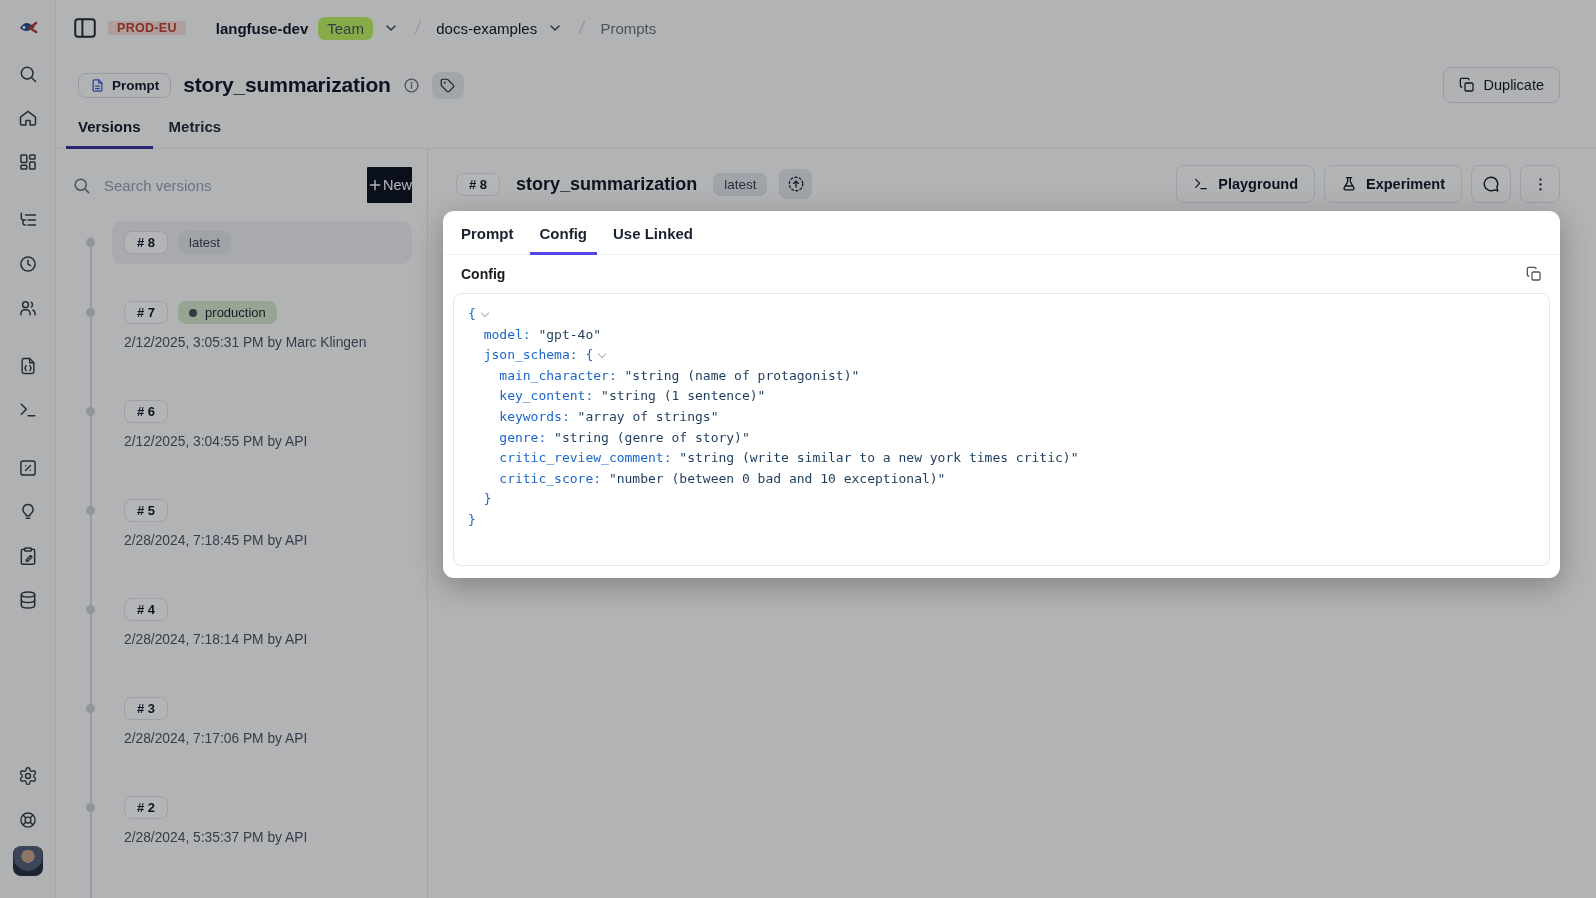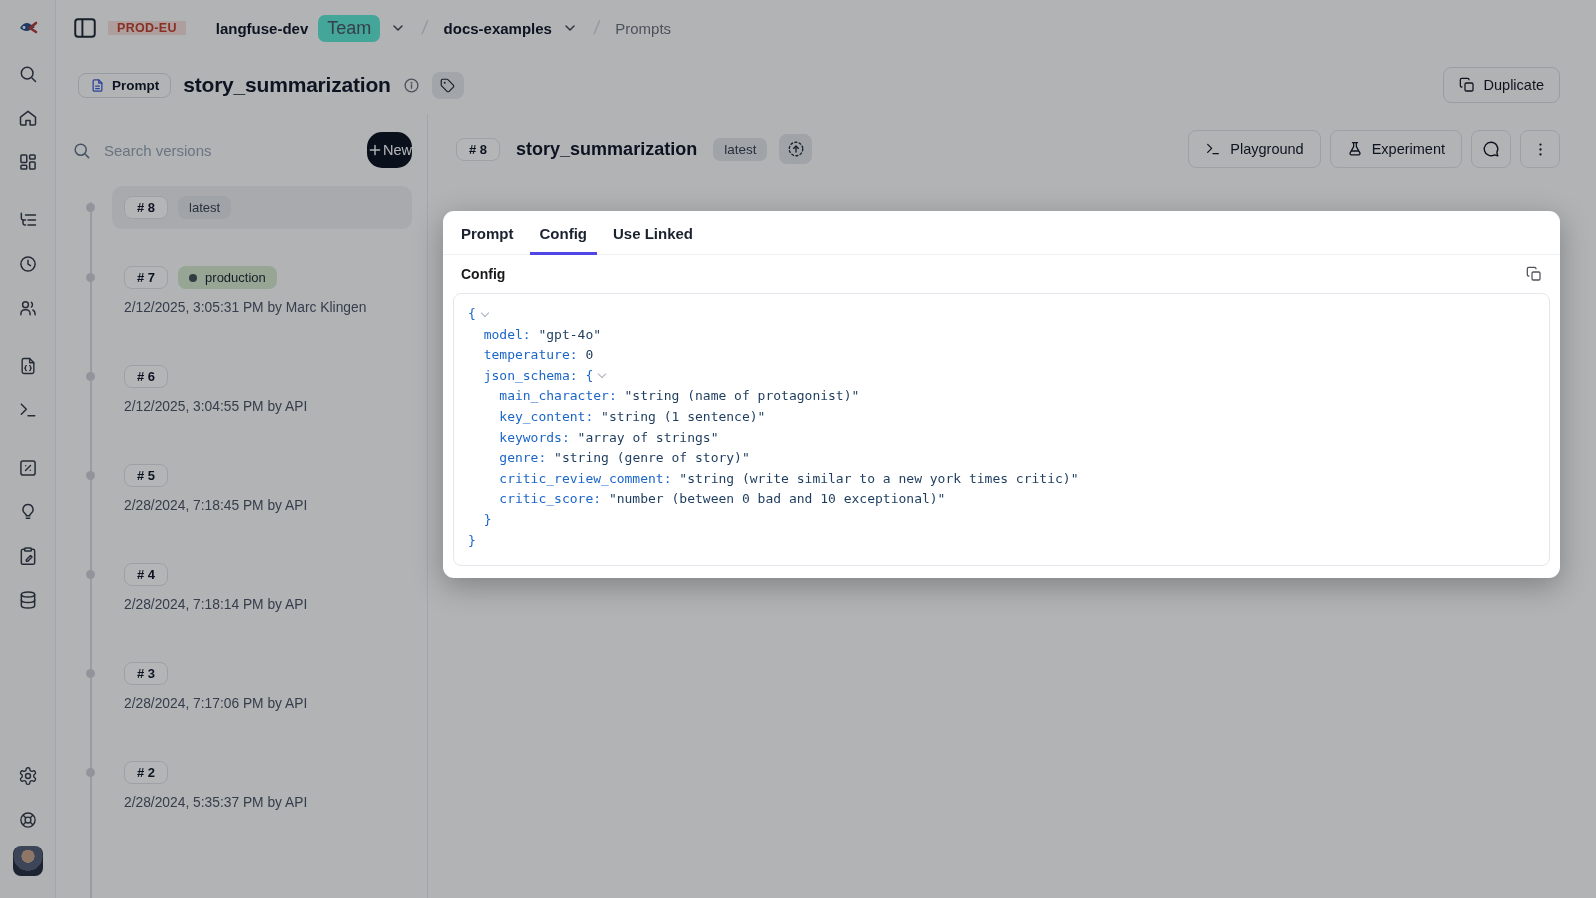--- a/index.html
+++ b/index.html
@@ -21,64 +21,64 @@
   .rail .grp{margin-top:14px}
   .rail .spacer{flex:1}
   .avatar{width:30px;height:30px;border-radius:8px;margin-bottom:22px;background:radial-gradient(circle at 50% 34%,#c7a58f 0 26%,#55617a 27% 58%,#272e40 59% 100%);overflow:hidden}
 
   
   .main{margin-left:56px;height:898px;display:flex;flex-direction:column}
   .topbar{height:56px;display:flex;align-items:center;padding-left:16px;gap:10px;flex:none}
   .icon-btn{display:flex;align-items:center;justify-content:center;color:#1f2937}
   .env-badge{font-size:12.5px;font-weight:700;letter-spacing:.3px;color:var(--env-badge-text);background:var(--env-badge-bg);padding:0 9px;border-radius:0}
   .org{font-size:15px;font-weight:600;margin-left:20px}
-  .pill{font-size:18px;color:#4b5563;background:#5eead4;padding:3px 9px;border-radius:7px}
+  .pill{font-size:15px;color:#4b5563;background:#bef264;padding:3px 9px;border-radius:7px}
   .chev-icon{color:#3f4754}
   .bc-slash{color:#d3d7dd;font-size:19px;font-weight:300;padding:0 6px;transform:skewX(-8deg)}
-  .project{font-size:15px;font-weight:700}
+  .project{font-size:15px;font-weight:400}
   .section{font-size:15px;color:#6b7280}
 
   .pagehead{height:58px;display:flex;align-items:center;padding:0 36px 0 22px;gap:12px;flex:none}
   .type-badge{display:flex;align-items:center;gap:7px;border:1px solid #d9dde3;background:#fdfdfe;border-radius:8px;padding:4px 11px;font-size:13.5px;font-weight:600}
   .page-title{font-size:21px;font-weight:700;letter-spacing:-.2px}
   .tag-btn{background:#e5e8ed;border-radius:8px;width:32px;height:27px;display:flex;align-items:center;justify-content:center;color:#1f2937}
   .dup-btn{margin-left:auto;display:flex;align-items:center;gap:9px;border:1px solid #d9dde3;background:#fbfbfc;border-radius:8px;padding:9px 15px;font-size:14.5px;font-weight:500;color:#111827}
 
   .page-tabs{flex:none;display:flex;gap:4px;padding-left:10px;border-bottom:1px solid #eceef2;align-items:flex-end}
   .ptab{position:relative;font-size:15px;font-weight:600;color:#111827;padding:4px 12px 13px}
   .ptab.active::after{content:"";position:absolute;left:0;right:0;bottom:-1px;height:3px;background:var(--versions-underline)}
   .ptab.inactive{color:#1f2937}
 
   .content{flex:1;display:flex;overflow:hidden}
   .vcol{width:372px;flex:none;border-right:1px solid #e7e9ee;padding:14px 15px 0 16px;display:flex;flex-direction:column}
   .searchrow{display:flex;align-items:center;gap:13px;height:44px;flex:none}
   .searchrow .s-icon{color:#64748b}
   .search-input{flex:1;border:none;outline:none;background:transparent;font-size:15px;color:#ef4444}
   .search-input::placeholder{color:#94a3b8}
-  .new-btn{display:flex;align-items:center;gap:0;background:var(--new-button-bg);color:#fff;font-size:14.5px;font-weight:500;border-radius:15px;padding:10px 0}
+  .new-btn{display:flex;align-items:center;gap:0;background:var(--new-button-bg);color:#fff;font-size:14.5px;font-weight:500;border-radius:1px;padding:10px 0}
 
   .vlist{position:relative;margin-top:14px;padding-left:40px;flex:1;overflow:hidden}
   .vlist::before{content:"";position:absolute;left:18px;top:16px;bottom:-10px;width:1.5px;background:#d8dbe1}
   .vitem{position:relative;padding:10px 12px;border-radius:10px;margin-bottom:27px}
   .vitem.sel{background:#eef0f4}
   .vitem::before{content:"";position:absolute;left:-26px;top:17px;width:9px;height:9px;border-radius:50%;background:#cdd2d9}
   .vrow{display:flex;align-items:center;gap:10px}
   .vnum{border:1px solid #dfe3e8;background:#fff;border-radius:8px;padding:3px 12px;font-size:13px;font-weight:700}
   .vtag{border-radius:8px;padding:4px 11px;font-size:13px;font-weight:500;color:#374151;background:#e3e6eb;display:flex;align-items:center;gap:8px}
   .vtag.production{background:var(--production-bg);color:#1c2430}
   .vtag .dot{width:8px;height:8px;border-radius:50%;background:#454f5b}
   .vmeta{margin-top:9px;font-size:13.8px;line-height:20px;color:#4a5568;max-width:290px}
 
   .dcol{flex:1;padding:16px 36px 0 28px}
   .dhead{display:flex;align-items:center;gap:12px}
   .dtitle{font-size:18px;font-weight:700;margin:0 4px}
   .dtag{background:#e3e6eb;border-radius:7px;padding:4px 11px;font-size:13.5px;color:#374151}
   .promote-btn{background:#e3e6eb;border-radius:8px;width:33px;height:30px;display:flex;align-items:center;justify-content:center;color:#1f2937}
   .dright{margin-left:auto;display:flex;align-items:center;gap:9px}
-  .ghost-btn{display:flex;align-items:center;gap:9px;border:1px solid #dfe3e8;border-radius:8px;height:38px;padding:0 16px;font-size:14.5px;font-weight:400;color:#0f172a}
+  .ghost-btn{display:flex;align-items:center;gap:9px;border:1px solid #dfe3e8;border-radius:8px;height:38px;padding:0 16px;font-size:14.5px;font-weight:700;color:#0f172a}
   .sq-btn{border:1px solid #dfe3e8;border-radius:8px;width:40px;height:38px;display:flex;align-items:center;justify-content:center;color:#111827}
 
   
   .overlay{position:fixed;inset:0;background:rgba(8,10,14,.30);z-index:20}
   .sheet{position:fixed;left:443px;top:211px;width:1117px;height:367px;background:#fff;border-radius:11px;box-shadow:0 8px 30px rgba(0,0,0,.28);z-index:30;display:flex;flex-direction:column}
   .sheet-tabs{display:flex;gap:6px;padding:0 8px;border-bottom:1px solid #eef0f4;flex:none}
   .stab{position:relative;font-size:15px;font-weight:600;color:#1a2230;padding:14px 10px 12px}
   .stab.active::after{content:"";position:absolute;left:0;right:0;bottom:-1px;height:3px;background:var(--accent-indigo)}
   .cfg-row{display:flex;align-items:center;justify-content:space-between;padding:11px 18px;flex:none}
   .cfg-title{font-size:14px;font-weight:700;color:#18181b}
@@ -255,20 +255,24 @@
       </button>
     <button class="dup-btn">
       <svg width="16" height="16" viewBox="0 0 24 24" fill="none" stroke="currentColor" stroke-width="1.9">
           <rect x="9" y="9" width="12" height="12" rx="2"></rect>
           <path d="M5 15H4a2 2 0 0 1-2-2V4a2 2 0 0 1 2-2h9a2 2 0 0 1 2 2v1"></path>
         </svg>
       <span>Duplicate</span>
     </button>
   </div>
 
+  <nav class="page-tabs">
+    <button class="ptab active">Versions</button>
+    <button class="ptab inactive">Metrics</button>
+  </nav>
 
   <div class="content">
     <div class="vcol">
       <div class="searchrow">
         <span class="s-icon">
             <svg width="19" height="19" viewBox="0 0 24 24" fill="none" stroke="currentColor" stroke-width="1.9" stroke-linecap="round">
               <circle cx="11" cy="11" r="7"></circle>
               <path d="m16.8 16.8 4.2 4.2"></path>
             </svg>
           </span>
@@ -386,21 +390,20 @@
     <button class="copy-btn">
         <svg width="16" height="16" viewBox="0 0 24 24" fill="none" stroke="currentColor" stroke-width="1.9">
           <rect x="9" y="9" width="12" height="12" rx="2"></rect>
           <path d="M5 15H4a2 2 0 0 1-2-2V4a2 2 0 0 1 2-2h9a2 2 0 0 1 2 2v1"></path>
         </svg>
       </button>
   </div>
   <div class="codeblock">
       <div class="cl"><span class="ci"></span><span class="cb">{</span><span class="chev"></span></div>
       <div class="cl"><span class="ci">  </span><span class="ck">model: </span><span class="cv">"gpt-4o"</span></div>
-      <div class="cl"><span class="ci">  </span><span class="ck">temperature: </span><span class="cv">0</span></div>
       <div class="cl"><span class="ci">  </span><span class="ck">json_schema: </span><span class="cb">{</span><span class="chev"></span></div>
       <div class="cl"><span class="ci">    </span><span class="ck">main_character: </span><span class="cv">"string (name of protagonist)"</span></div>
       <div class="cl"><span class="ci">    </span><span class="ck">key_content: </span><span class="cv">"string (1 sentence)"</span></div>
       <div class="cl"><span class="ci">    </span><span class="ck">keywords: </span><span class="cv">"array of strings"</span></div>
       <div class="cl"><span class="ci">    </span><span class="ck">genre: </span><span class="cv">"string (genre of story)"</span></div>
       <div class="cl"><span class="ci">    </span><span class="ck">critic_review_comment: </span><span class="cv">"string (write similar to a new york times critic)"</span></div>
       <div class="cl"><span class="ci">    </span><span class="ck">critic_score: </span><span class="cv">"number (between 0 bad and 10 exceptional)"</span></div>
       <div class="cl"><span class="ci">  </span><span class="cb">}</span></div>
       <div class="cl"><span class="ci"></span><span class="cb">}</span></div>
     </div>

